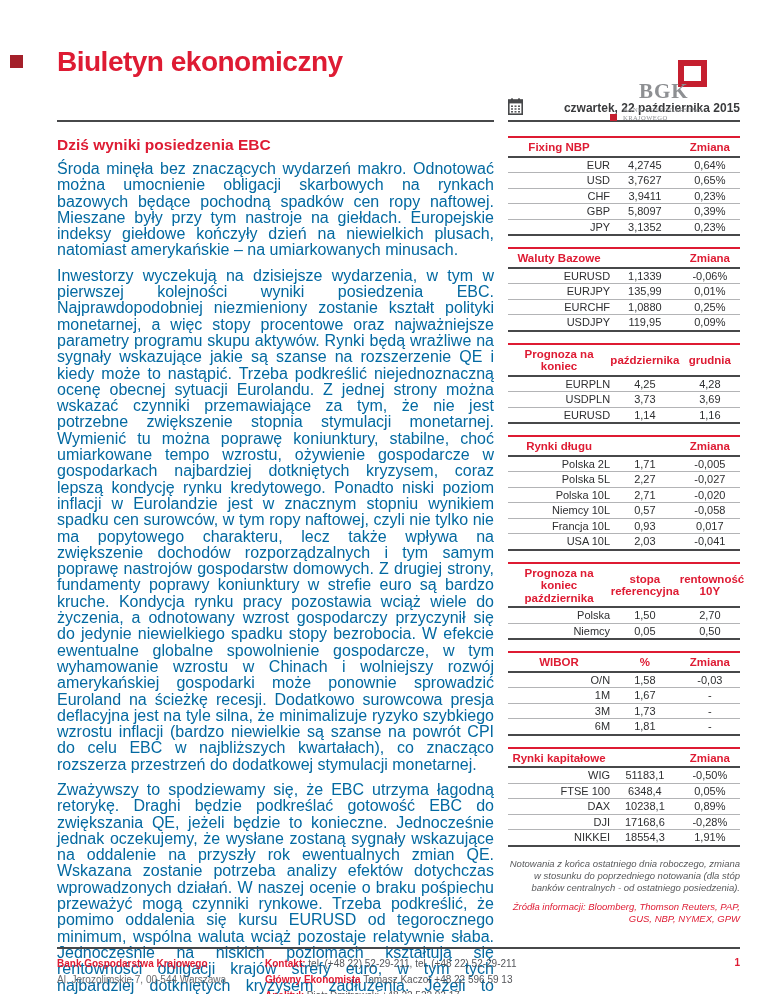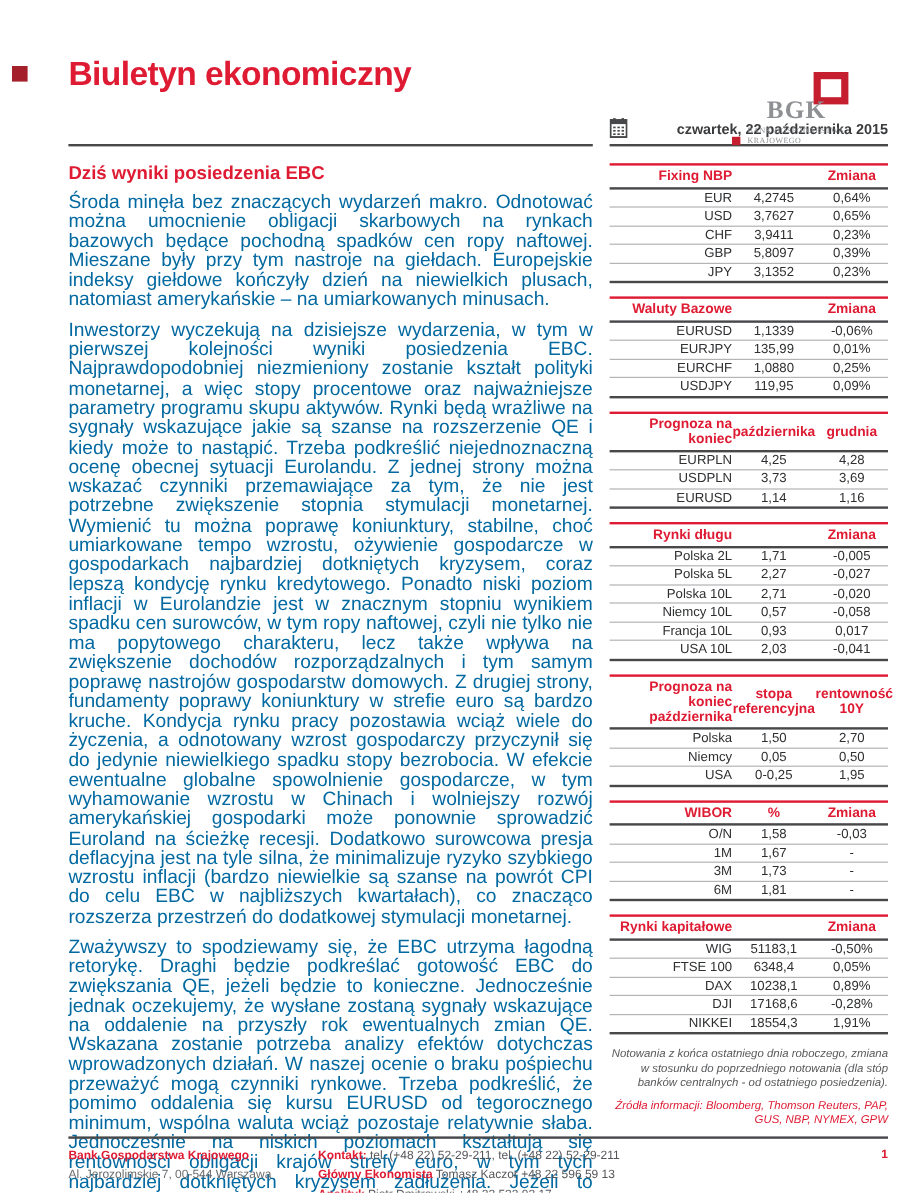--- a/index.html
+++ b/index.html
@@ -32,21 +32,21 @@
   .columns { display:flex; margin:14px 28px 0 57px; }
   .article { width:437px; }
   .sidebar { width:232px; margin-left:14px; }
 
   .article-heading { font-size:15.5px; font-weight:bold; color:#DE1B33; margin-bottom:7px; }
   .article p { font-size:16px; line-height:16.3px; color:#0369a1; text-align:justify; margin-bottom:9px; }
 
   
   table.dtable { width:100%; border-collapse:collapse; border-top:2px solid #DE1B33; border-bottom:2px solid #47484A; margin-bottom:11px; table-layout:fixed; }
   table.dtable th { font-size:11.5px; font-weight:bold; color:#DE1B33; border-bottom:2px solid #47484A; padding:3px 0 2px; line-height:12.5px; vertical-align:middle; }
-  table.dtable th.c1 { text-align:right; width:44%; }
+  table.dtable th.c1 { text-align:center; width:44%; }
   table.dtable th.c2 { text-align:center; width:30%; }
   table.dtable th.c3 { text-align:center; width:26%; }
   table.dtable td { font-size:11px; color:#2E2F31; padding:1px 0; line-height:12.5px; border-bottom:1px solid #B3B4B6; }
   table.dtable td.c1 { text-align:right; }
   table.dtable td.c2 { text-align:center; }
   table.dtable td.c3 { text-align:center; }
   table.dtable tbody tr:last-child td { border-bottom:none; }
 
   .footnote { font-size:9.5px; line-height:12px; font-style:italic; color:#58595B; text-align:right; margin-top:7px; }
   .sources { font-size:9.5px; line-height:12px; font-style:italic; color:#DE1B33; text-align:right; margin-top:7px; }
@@ -261,25 +261,20 @@
               <tr>
                 <td class="c1">Polska</td>
                 <td class="c2">1,50</td>
                 <td class="c3">2,70</td>
               </tr>
               <tr>
                 <td class="c1">Niemcy</td>
                 <td class="c2">0,05</td>
                 <td class="c3">0,50</td>
               </tr>
-              <tr>
-                <td class="c1">USA</td>
-                <td class="c2">0-0,25</td>
-                <td class="c3">1,95</td>
-              </tr>
             </tbody>
           </table>
           <table class="dtable">
             <thead>
               <tr>
                 <th class="c1">WIBOR</th>
                 <th class="c2">%</th>
                 <th class="c3">Zmiana</th>
               </tr>
             </thead>

